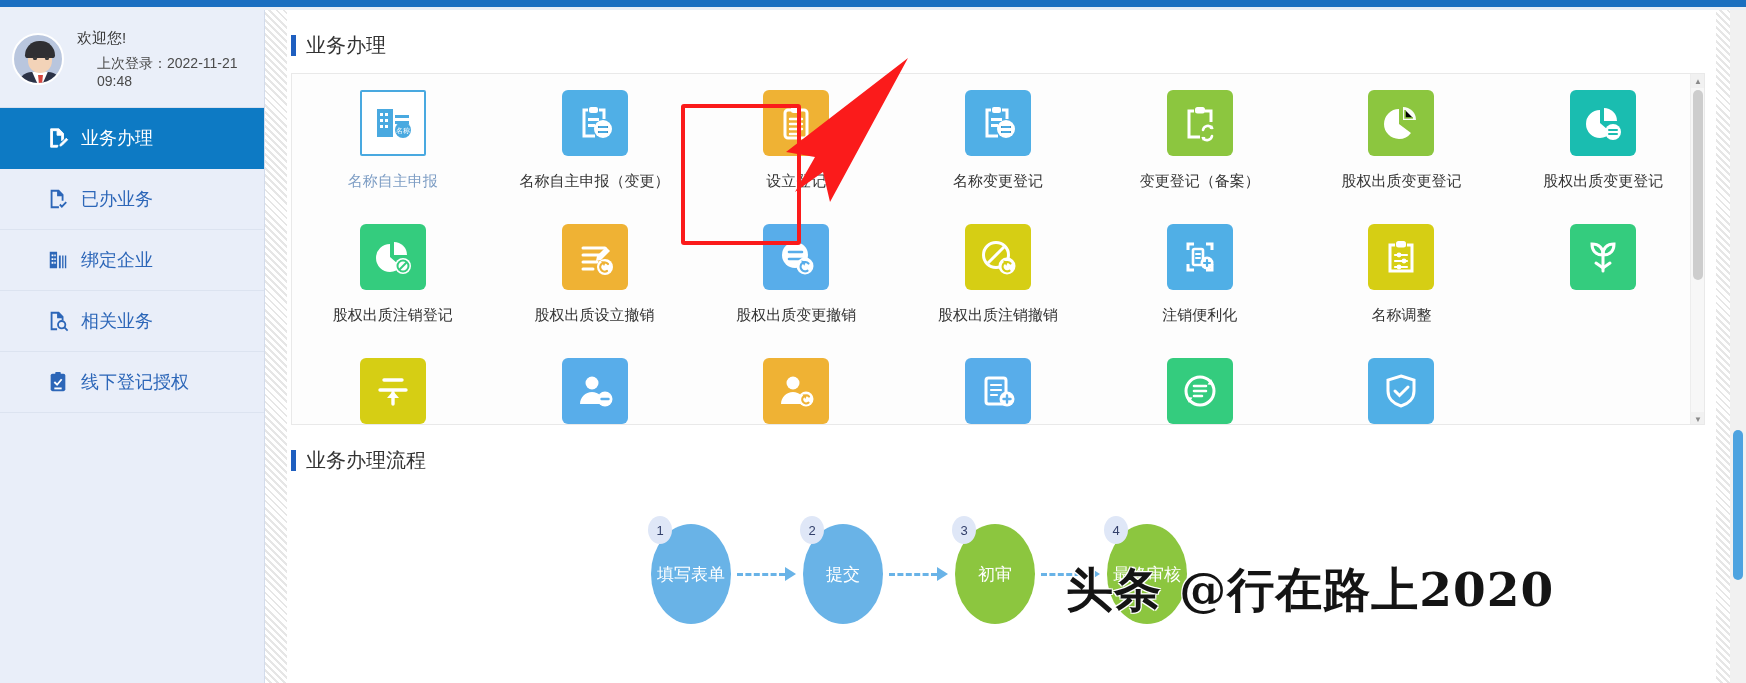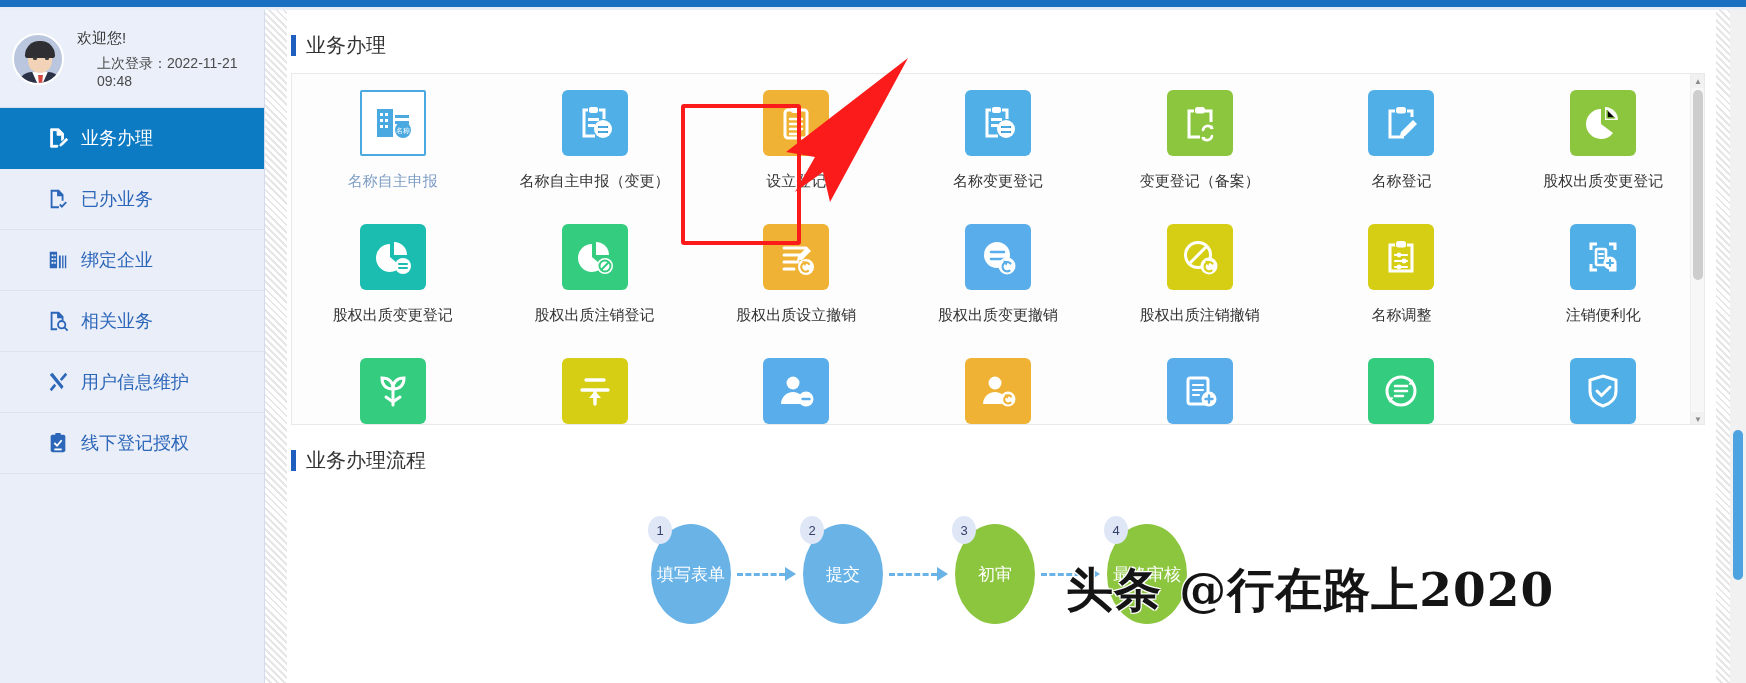--- a/index.html
+++ b/index.html
@@ -208,30 +208,20 @@
               <path fill="#2c66b8" d="M4 2h9l5 5v4h-2V9h-5V4H6v16h5v2H4z"></path>
               <circle cx="16" cy="16" r="4" fill="none" stroke="#2c66b8" stroke-width="2"></circle>
               <path stroke="#2c66b8" stroke-width="2" d="M19 19l3.5 3.5"></path>
             </svg>
           </span>
           <span>相关业务</span>
         </div>
         <div class="nav-item">
           <span class="ic">
             <svg width="22" height="22" viewBox="0 0 24 24">
-              <path fill="#2c66b8" d="M3 4l3-2 12 15-2 3z"></path>
-              <path fill="#2c66b8" d="M20 2l-6 7 2 2 6-7z"></path>
-              <path fill="#2c66b8" d="M8 14l-5 6 2 2 5-6z"></path>
-            </svg>
-          </span>
-          <span>用户信息维护</span>
-        </div>
-        <div class="nav-item">
-          <span class="ic">
-            <svg width="22" height="22" viewBox="0 0 24 24">
               <rect x="4" y="3" width="16" height="19" rx="2" fill="#2c66b8"></rect>
               <rect x="9" y="1" width="6" height="4" rx="1" fill="#2c66b8"></rect>
               <path fill="none" stroke="#fff" stroke-width="2" d="M8 12l3 3 5-6"></path>
               <rect x="8" y="18" width="8" height="2" fill="#fff"></rect>
             </svg>
           </span>
           <span>线下登记授权</span>
         </div>
       </div>
   </div>
@@ -310,30 +300,20 @@
                 <rect x="15" y="4" width="10" height="6.5" rx="2.5" fill="#fff"></rect>
                 <g fill="none" stroke="#fff" stroke-width="2.6" stroke-linecap="round">
                   <path d="M23 27a5 5 0 019-2M32 33a5 5 0 01-9 2"></path>
                 </g>
                 <path fill="#fff" d="M32 22l1.5 4h-4zM23 38l-1.5-4h4z"></path>
               </svg>
             </div>
             <div class="lbl">变更登记（备案）</div>
           </div>
           <div class="cell">
-            <div class="tile" style="background: rgb(80, 175, 230);">
-              <svg width="40" height="40" viewBox="0 0 40 40">
-                <path fill="none" stroke="#fff" stroke-width="3" d="M14 8H9v26h14M26 8h5v6"></path>
-                <rect x="15" y="4" width="10" height="6.5" rx="2.5" fill="#fff"></rect>
-                <path fill="#fff" d="M32 17l4 4-12 12-5.5 1.5L20 29z"></path>
-              </svg>
-            </div>
-            <div class="lbl">名称登记</div>
-          </div>
-          <div class="cell">
             <div class="tile" style="background: rgb(140, 198, 63);">
               <svg width="40" height="40" viewBox="0 0 40 40">
                 <path fill="#fff" d="M18 6a15 15 0 100 30 15 15 0 0012-6L18 21z"></path>
                 <path fill="#fff" d="M22 4v13h13A13 13 0 0022 4z" opacity=".95"></path>
                 <g stroke="#8CC63F" stroke-width="1.6">
                   <path d="M24 7v8h8"></path>
                 </g>
               </svg>
             </div>
             <div class="lbl">股权出质变更登记</div>
@@ -404,51 +384,51 @@
                 <circle cx="29" cy="29" r="8.5" fill="#fff"></circle>
                 <g fill="none" stroke="#D6CE14" stroke-width="2.2" stroke-linecap="round">
                   <path d="M32.5 26.5a4.6 4.6 0 10-1 7.2"></path>
                 </g>
                 <path fill="#D6CE14" d="M25 23.5l5.2 1-2 4.2z"></path>
               </svg>
             </div>
             <div class="lbl">股权出质注销撤销</div>
           </div>
           <div class="cell">
+            <div class="tile" style="background: rgb(80, 175, 230);">
+              <svg width="40" height="40" viewBox="0 0 40 40">
+                <path fill="none" stroke="#fff" stroke-width="3" d="M8 13V7h6M32 13V7h-6M8 27v6h6M32 27v6h-6"></path>
+                <rect x="13" y="12" width="10" height="16" rx="1.5" fill="none" stroke="#fff" stroke-width="2.6"></rect>
+                <g stroke="#fff" stroke-width="2" stroke-linecap="round">
+                  <path d="M16 17h4M16 21h4"></path>
+                </g>
+                <circle cx="27" cy="26" r="6.5" fill="#fff"></circle>
+                <g stroke="#50AFE6" stroke-width="2.2" stroke-linecap="round">
+                  <path d="M27 23v6M24 26h6"></path>
+                </g>
+              </svg>
+            </div>
+            <div class="lbl">注销便利化</div>
+          </div>
+          <div class="cell">
             <div class="tile" style="background: rgb(214, 206, 20);">
               <svg width="40" height="40" viewBox="0 0 40 40">
                 <path fill="none" stroke="#fff" stroke-width="3" d="M14 8H9v26h22V8h-5"></path>
                 <rect x="15" y="4" width="10" height="6.5" rx="2.5" fill="#fff"></rect>
                 <g stroke="#fff" stroke-width="2.2" stroke-linecap="round">
                   <path d="M14 18h12M14 24h12M14 30h12"></path>
                 </g>
                 <g fill="#fff">
                   <circle cx="18" cy="18" r="2.4"></circle>
                   <circle cx="23" cy="24" r="2.4"></circle>
                   <circle cx="18" cy="30" r="2.4"></circle>
                 </g>
               </svg>
             </div>
             <div class="lbl">名称调整</div>
-          </div>
-          <div class="cell">
-            <div class="tile" style="background: rgb(80, 175, 230);">
-              <svg width="40" height="40" viewBox="0 0 40 40">
-                <path fill="none" stroke="#fff" stroke-width="3" d="M8 13V7h6M32 13V7h-6M8 27v6h6M32 27v6h-6"></path>
-                <rect x="13" y="12" width="10" height="16" rx="1.5" fill="none" stroke="#fff" stroke-width="2.6"></rect>
-                <g stroke="#fff" stroke-width="2" stroke-linecap="round">
-                  <path d="M16 17h4M16 21h4"></path>
-                </g>
-                <circle cx="27" cy="26" r="6.5" fill="#fff"></circle>
-                <g stroke="#50AFE6" stroke-width="2.2" stroke-linecap="round">
-                  <path d="M27 23v6M24 26h6"></path>
-                </g>
-              </svg>
-            </div>
-            <div class="lbl">注销便利化</div>
           </div>
           <div class="cell">
             <div class="tile" style="background: rgb(52, 204, 126);">
               <svg width="40" height="40" viewBox="0 0 40 40">
                 <path fill="none" stroke="#fff" stroke-width="3" stroke-linecap="round" d="M20 34V16"></path>
                 <path fill="none" stroke="#fff" stroke-width="3" d="M20 18C12 18 9 13 9 7c7 0 11 4 11 11zM20 18c8 0 11-5 11-11-7 0-11 4-11 11z"></path>
                 <path fill="none" stroke="#fff" stroke-width="3" stroke-linecap="round" d="M13 26l7 5 7-5"></path>
               </svg>
             </div>
           </div>

